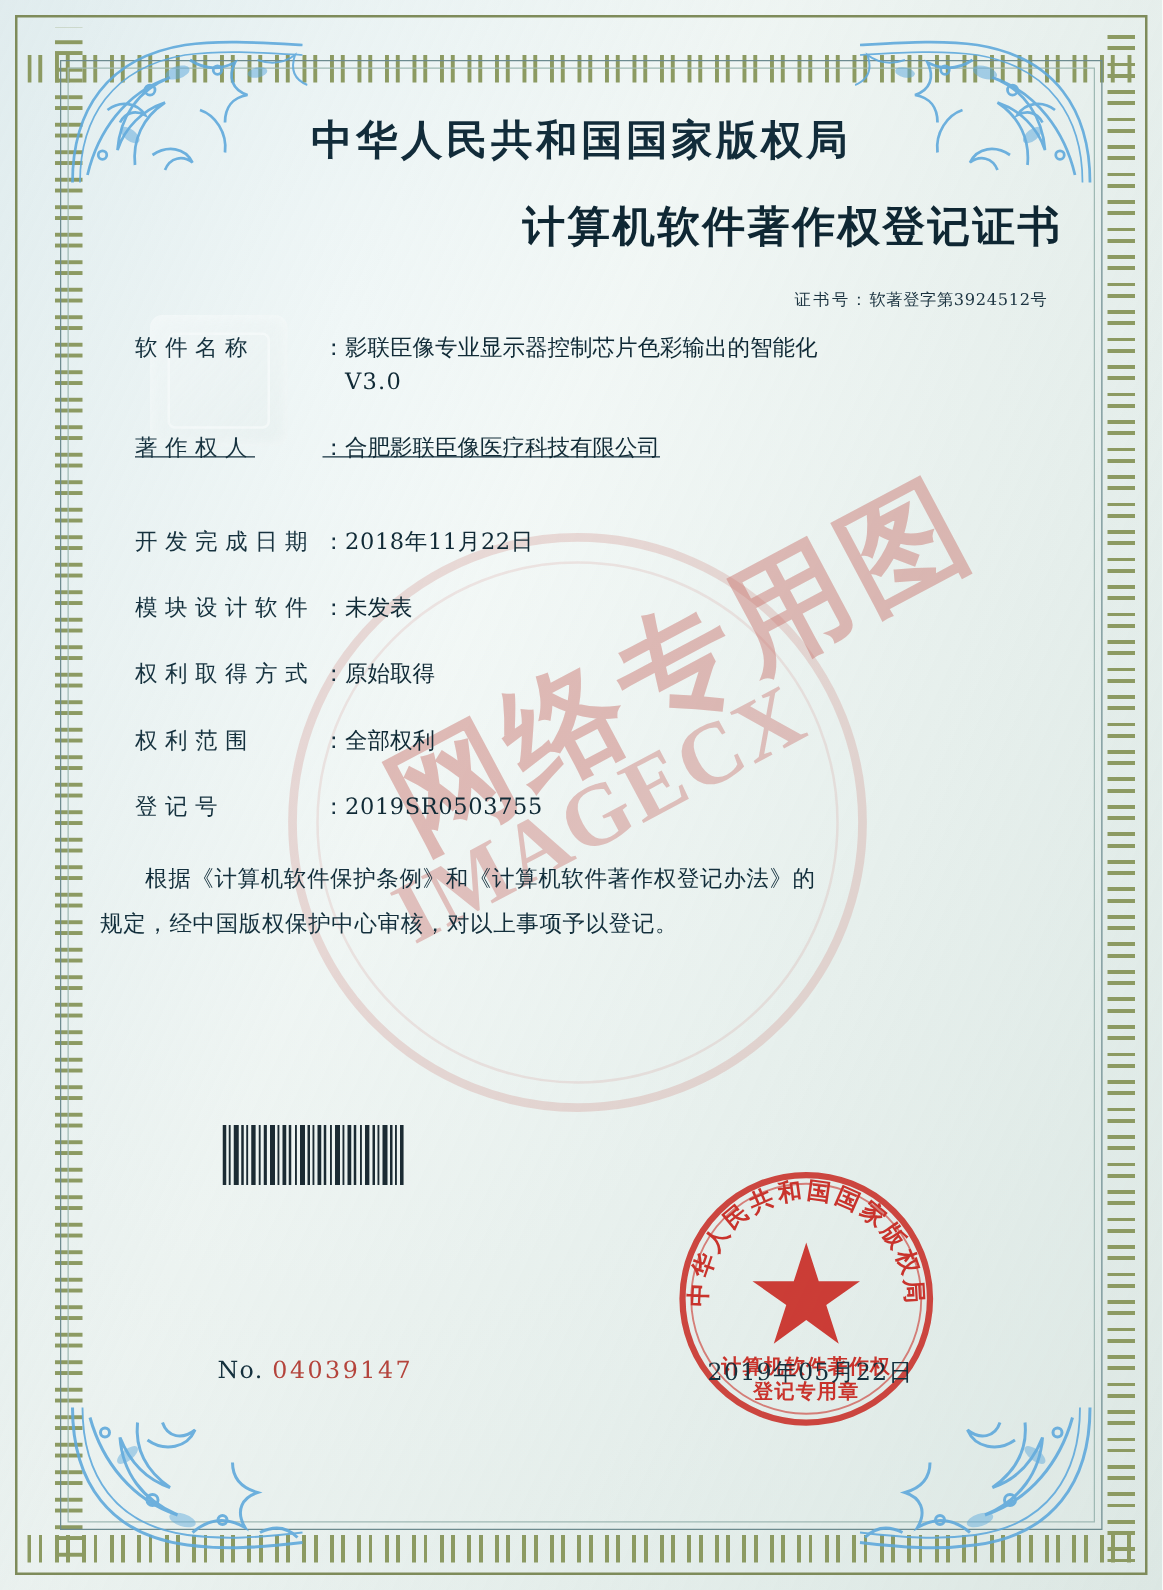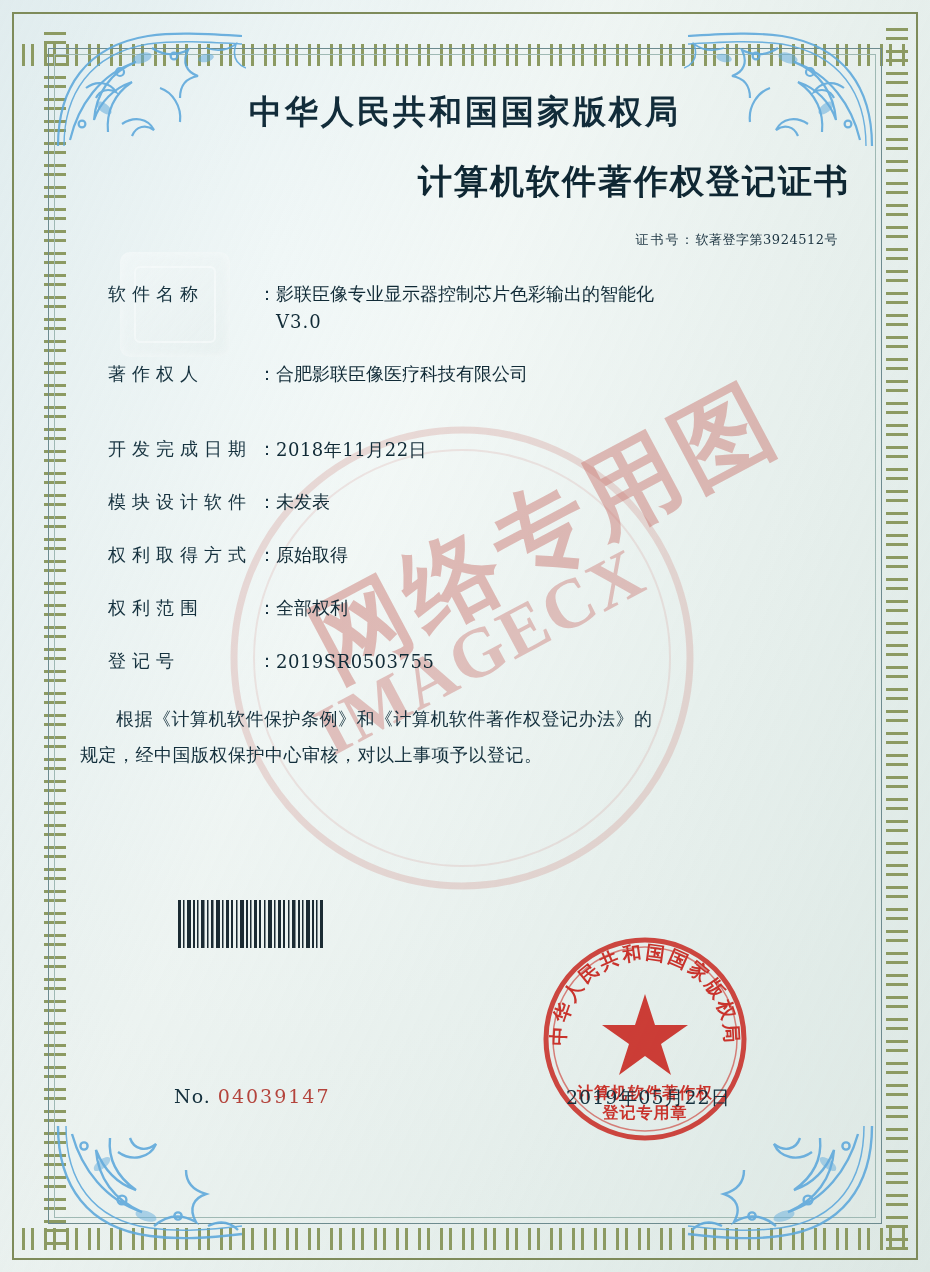--- a/index.html
+++ b/index.html
@@ -134,21 +134,21 @@
     text-align: right;
     font-size: 13px;
     margin-top: 26px;
     padding-right: 12px;
     color: #1b3340;
     letter-spacing: 0.5px;
   }
   .cert-no .label { letter-spacing: 2px; margin-top: 36px; }
 
   .fields {
-    margin-top: 32px;
+    margin-top: 16px;
     padding-left: 28px;
   }
   .field {
     display: flex;
     align-items: flex-start;
     margin-bottom: 26px;
     font-size: 18px;
     line-height: 1.5;
   }
   .field .key {
@@ -165,21 +165,21 @@
   .field .val {
     flex: 1;
     color: #102a36;
     font-weight: 500;
   }
   .field .val .line2 { display: block; }
   .field .val .line3 { display: block; font-family: "DejaVu Serif", serif; letter-spacing: 1px; }
 
   .gap-lg { height: 18px; }
 
-  .field.tight { margin-bottom: 30px; }
+  .field.tight { margin-bottom: 30px; text-decoration: underline; }
 
   .mono-val {
     font-family: "DejaVu Serif", serif;
     letter-spacing: 0.5px;
   }
 
   .statement {
     margin-top: 22px;
     font-size: 18px;
     line-height: 2.0;

